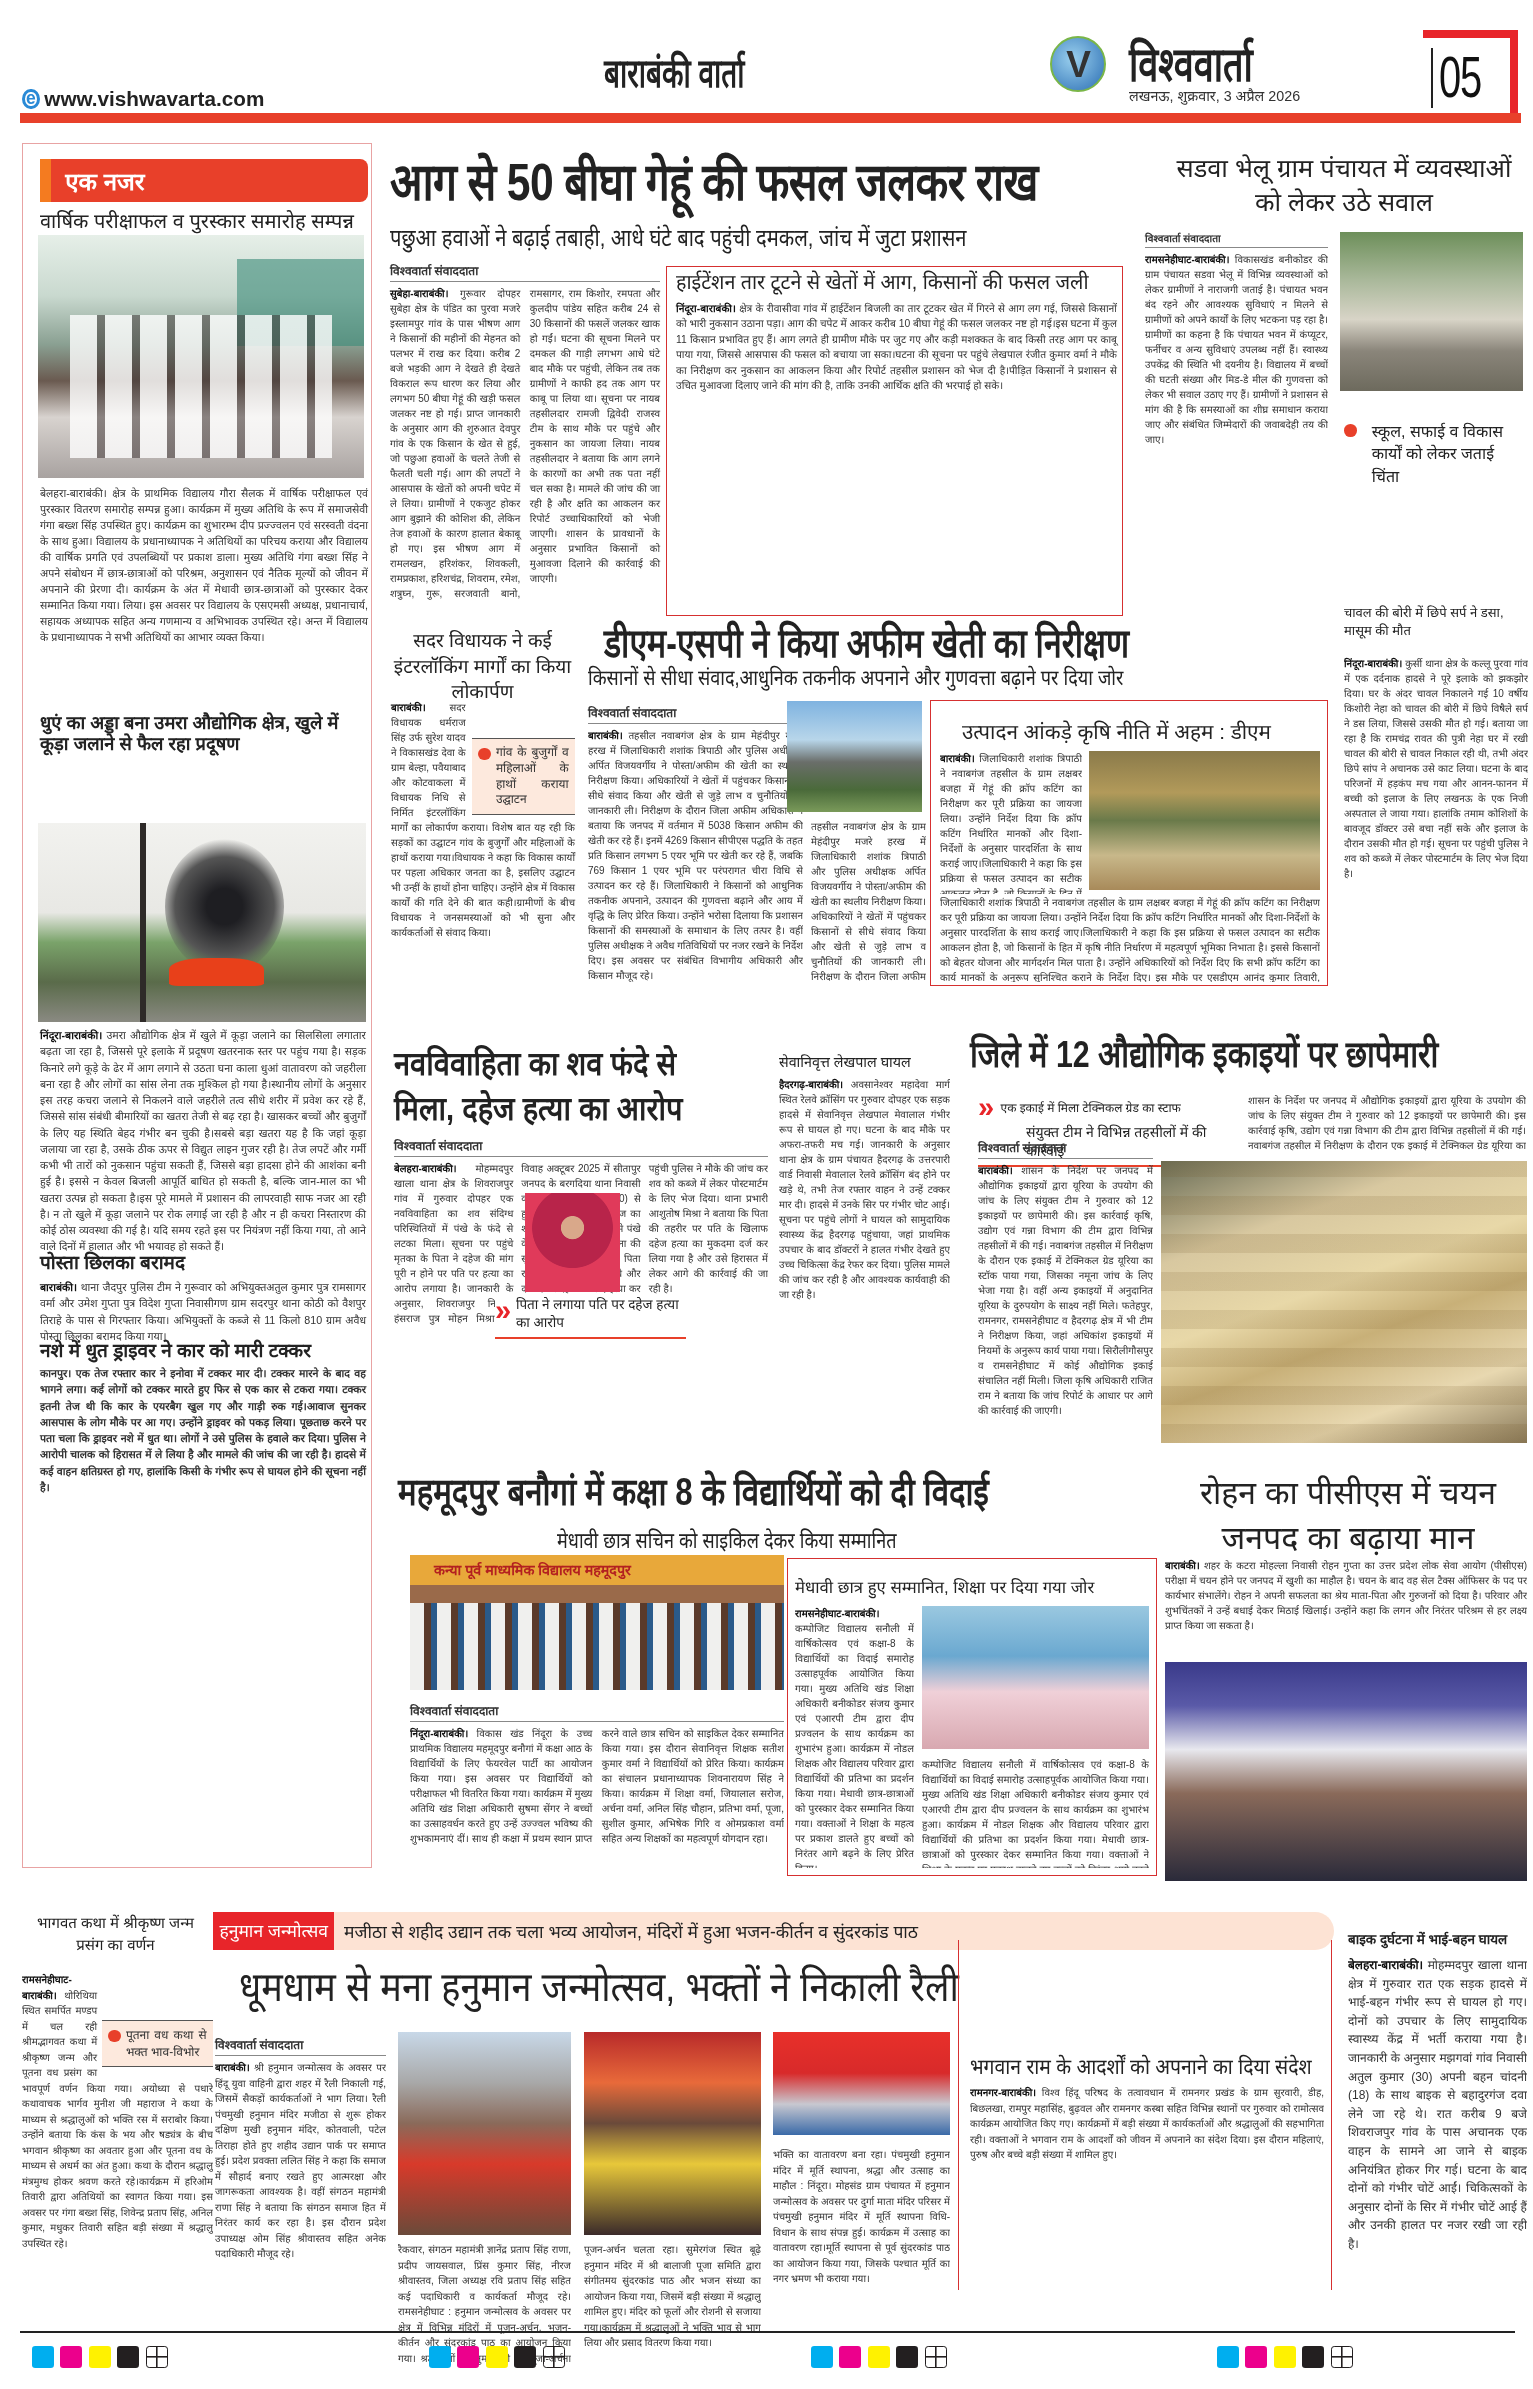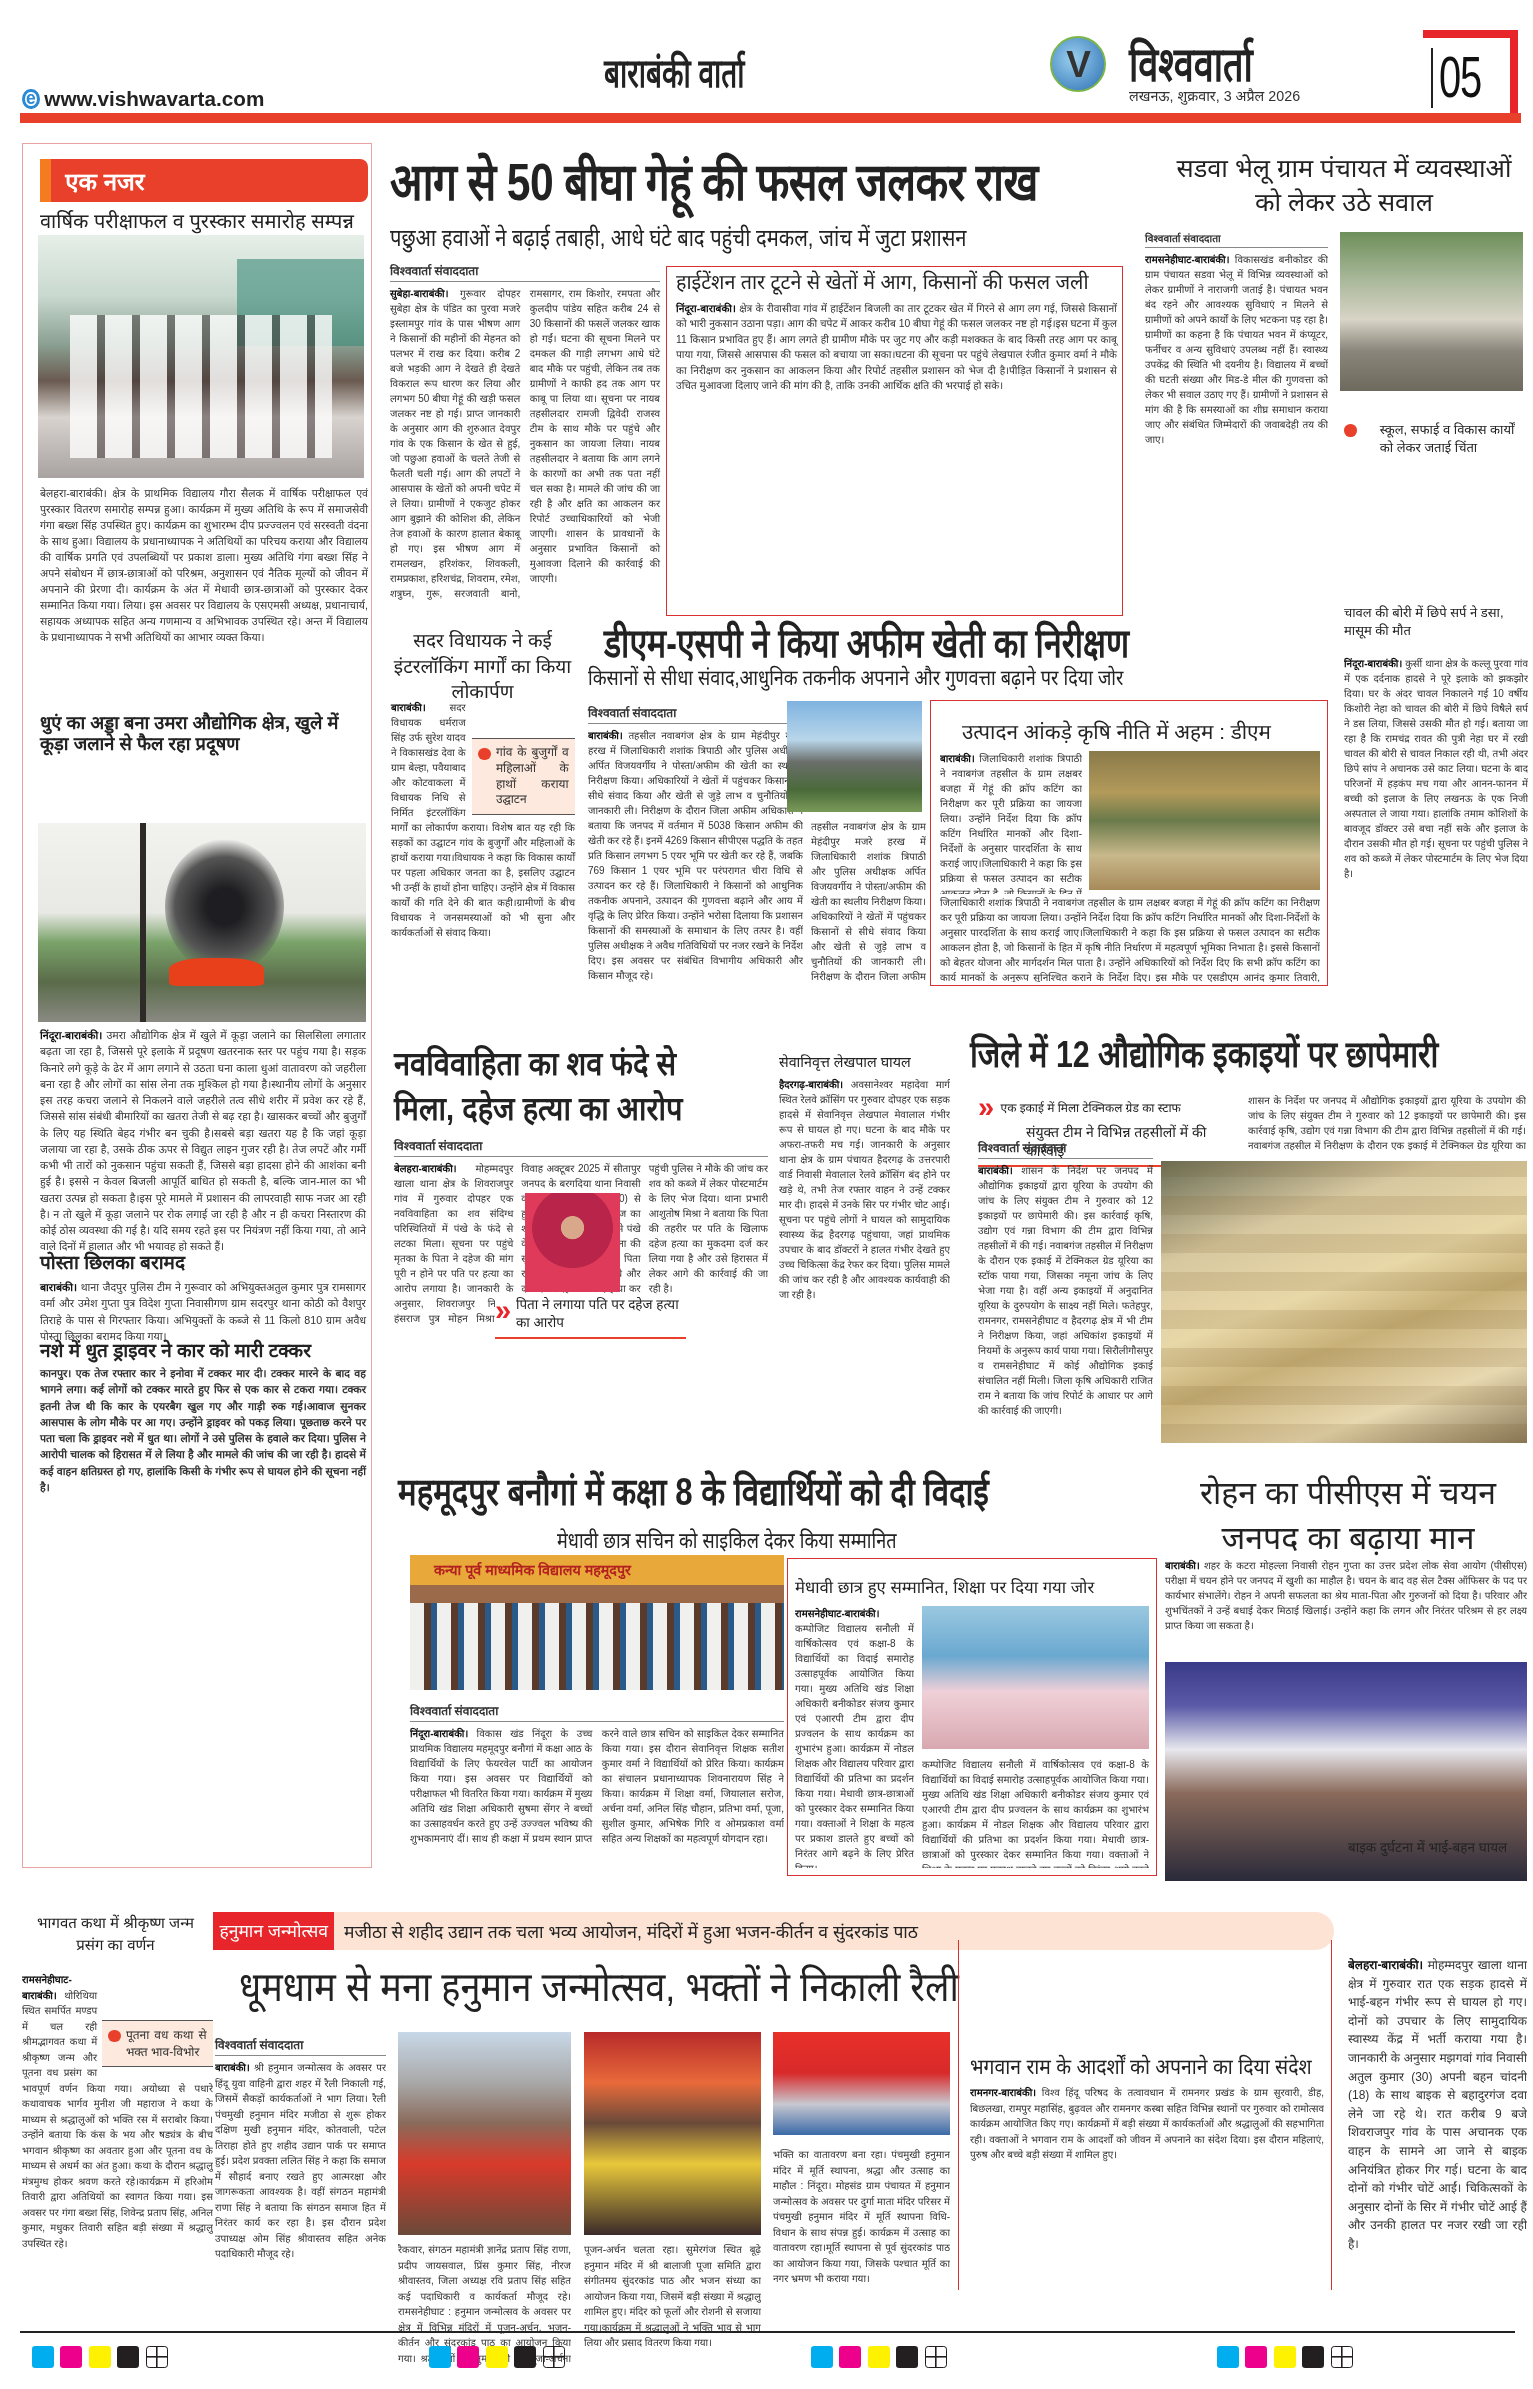--- a/index.html
+++ b/index.html
@@ -107,21 +107,21 @@
 
 <div class="hl" style="position:absolute;left:1161px;top:151px;width:366px;font-size:25.4px;font-weight:normal;white-space:normal;text-align:center;line-height:1.35">सडवा भेलू ग्राम पंचायत में व्यवस्थाओं को लेकर उठे सवाल</div>
 <div class="col" style="left:1145px;top:231px;width:183px">
   <div class="by" style="font-size:10.3px">विश्ववार्ता संवाददाता</div>
   <div class="txt" style="font-size:10px;line-height:1.5;height:342px;overflow:hidden">
     <b>रामसनेहीघाट-बाराबंकी।</b>
     <span>विकासखंड बनीकोडर की ग्राम पंचायत सडवा भेलू में विभिन्न व्यवस्थाओं को लेकर ग्रामीणों ने नाराजगी जताई है। पंचायत भवन बंद रहने और आवश्यक सुविधाएं न मिलने से ग्रामीणों को अपने कार्यों के लिए भटकना पड़ रहा है। ग्रामीणों का कहना है कि पंचायत भवन में कंप्यूटर, फर्नीचर व अन्य सुविधाएं उपलब्ध नहीं हैं। स्वास्थ्य उपकेंद्र की स्थिति भी दयनीय है। विद्यालय में बच्चों की घटती संख्या और मिड-डे मील की गुणवत्ता को लेकर भी सवाल उठाए गए हैं। ग्रामीणों ने प्रशासन से मांग की है कि समस्याओं का शीघ्र समाधान कराया जाए और संबंधित जिम्मेदारों की जवाबदेही तय की जाए।</span>
   </div>
 </div>
 <div class="img" style="left:1340px;top:232px;width:183px;height:159px;background:linear-gradient(180deg,#6d8f5a 0%,#a9b89a 30%,#d8d4c7 55%,#8a857a 75%,#6d6a5d 100%)"></div>
-<div class="abs" style="left:1344px;top:421px;width:175px;font-size:13px;line-height:1.4;display:flex;gap:23px">
+<div class="abs" style="left:1344px;top:421px;width:175px;font-size:16px;line-height:1.4;display:flex;gap:15px">
   <span class="dot" style="margin-top:3.2px"></span>
   <span>स्कूल, सफाई व विकास कार्यों को लेकर जताई चिंता</span>
 </div>
 
 <div class="hl" style="position:absolute;left:391px;top:628px;width:183px;font-size:19px;font-weight:normal;white-space:normal;text-align:center;line-height:1.35">सदर विधायक ने कई इंटरलॉकिंग मार्गों का किया लोकार्पण</div>
 <div class="txt" style="position:absolute;left:391px;top:700px;width:184px;font-size:10px;line-height:1.5">
   <div class="pink" style="float:right;width:103px;margin:38px 0 3.2px 6.4px;padding:6.4px;border-top:1.6px solid #555;border-bottom:1.6px solid #555;display:flex;gap:4.8px;font-size:12px;line-height:1.3">
     <span class="dot" style="margin-top:2.4px"></span>
     <span>गांव के बुजुर्गों व महिलाओं के हाथों कराया उद्घाटन</span>
   </div>
@@ -270,21 +270,21 @@
   <span>भक्ति का वातावरण बना रहा। पंचमुखी हनुमान मंदिर में मूर्ति स्थापना, श्रद्धा और उत्साह का माहौल : निंदूरा। मोहसंड ग्राम पंचायत में हनुमान जन्मोत्सव के अवसर पर दुर्गा माता मंदिर परिसर में पंचमुखी हनुमान मंदिर में मूर्ति स्थापना विधि-विधान के साथ संपन्न हुई। कार्यक्रम में उत्साह का वातावरण रहा।मूर्ति स्थापना से पूर्व सुंदरकांड पाठ का आयोजन किया गया, जिसके पश्चात मूर्ति का नगर भ्रमण भी कराया गया।</span>
 </div>
 
 <div class="framer" style="left:958px;top:1940px;width:374px;height:350px;border-top:none;border-bottom:none"></div>
 <div class="hl" style="position:absolute;left:970px;top:2055px;font-size:21.5px;font-weight:normal;transform:scaleX(0.9)">भगवान राम के आदर्शों को अपनाने का दिया संदेश</div>
 <div class="txt" style="position:absolute;left:970px;top:2085px;width:354px;font-size:10px;line-height:1.55;height:278px;overflow:hidden">
   <b>रामनगर-बाराबंकी।</b>
   <span>विश्व हिंदू परिषद के तत्वावधान में रामनगर प्रखंड के ग्राम सुरवारी, डीह, बिछलखा, रामपुर महासिंह, बुढ़वल और रामनगर कस्बा सहित विभिन्न स्थानों पर गुरुवार को रामोत्सव कार्यक्रम आयोजित किए गए। कार्यक्रमों में बड़ी संख्या में कार्यकर्ताओं और श्रद्धालुओं की सहभागिता रही। वक्ताओं ने भगवान राम के आदर्शों को जीवन में अपनाने का संदेश दिया। इस दौरान महिलाएं, पुरुष और बच्चे बड़ी संख्या में शामिल हुए।</span>
 </div>
 
-<div class="hl" style="position:absolute;left:1348px;top:1840px;font-size:13.5px;font-weight:normal">बाइक दुर्घटना में भाई-बहन घायल</div>
+<div class="hl" style="position:absolute;left:1348px;top:1932px;font-size:13.5px;font-weight:bold">बाइक दुर्घटना में भाई-बहन घायल</div>
 <div class="txt" style="position:absolute;left:1348px;top:1956px;width:179px;font-size:12px;line-height:1.55;height:410px;overflow:hidden">
   <b>बेलहरा-बाराबंकी।</b>
   <span>मोहम्मदपुर खाला थाना क्षेत्र में गुरुवार रात एक सड़क हादसे में भाई-बहन गंभीर रूप से घायल हो गए। दोनों को उपचार के लिए सामुदायिक स्वास्थ्य केंद्र में भर्ती कराया गया है। जानकारी के अनुसार मझगवां गांव निवासी अतुल कुमार (30) अपनी बहन चांदनी (18) के साथ बाइक से बहादुरगंज दवा लेने जा रहे थे। रात करीब 9 बजे शिवराजपुर गांव के पास अचानक एक वाहन के सामने आ जाने से बाइक अनियंत्रित होकर गिर गई। घटना के बाद दोनों को गंभीर चोटें आईं। चिकित्सकों के अनुसार दोनों के सिर में गंभीर चोटें आई हैं और उनकी हालत पर नजर रखी जा रही है।</span>
 </div>
 
 <div class="dashdiv" style="left:20px;top:2331px;width:1495px"></div>
 <div class="reg" style="left:32px">
   <i class="c"></i>
     <i class="m"></i>
     <i class="y"></i>

